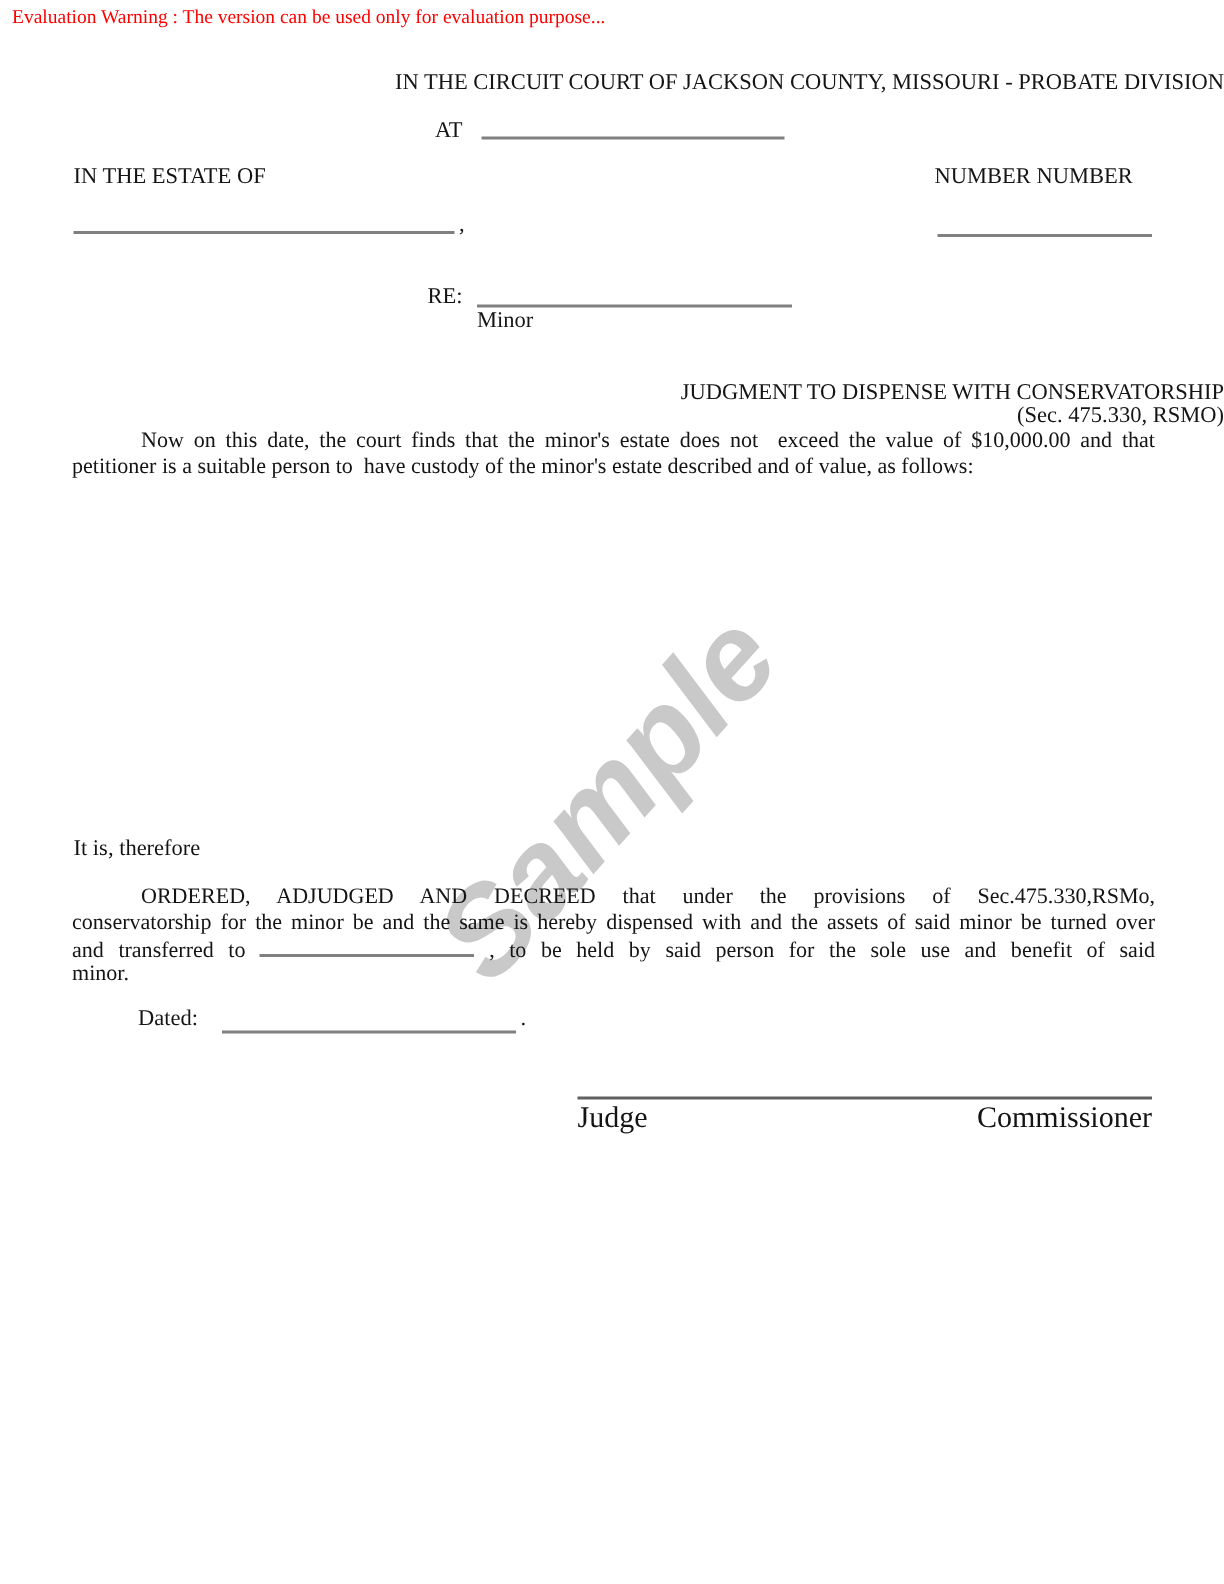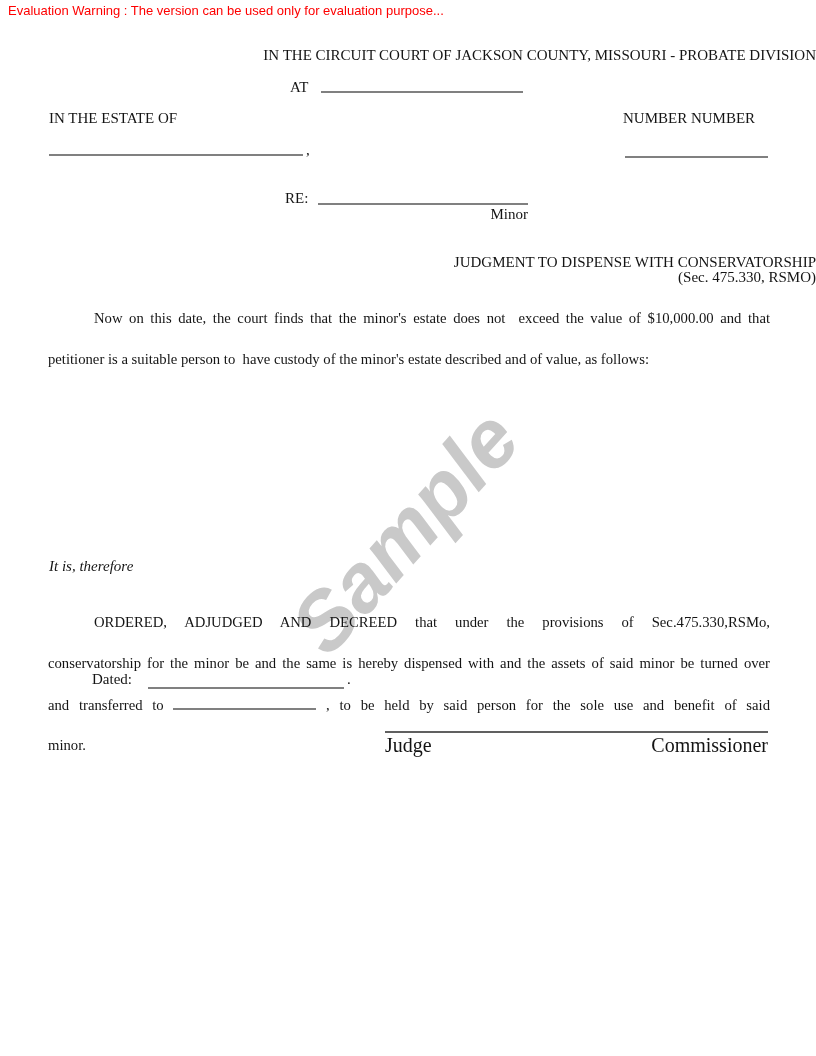--- a/index.html
+++ b/index.html
@@ -5,31 +5,31 @@
   html,body { margin:0; padding:0; background:#ffffff; }
   .page {
     position:relative; width:816px; height:1056px; background:#ffffff;
     font-family:"Liberation Serif", serif; color:#141414; overflow:hidden;
   }
   .txt { position:absolute; z-index:2; font-size:15px; line-height:16px; white-space:nowrap; }
   .center { left:0; right:0; text-align:right; white-space:normal; }
   .rule { position:absolute; height:2px; background:var(--rule-gray,#808080); z-index:2; }
   .warning {
     position:absolute; left:8px; top:3px; z-index:3;
-    font-family:Liberation Sans, sans-serif; font-size:13px;
+    font-family:Liberation Serif, serif; font-size:13px;
     color:var(--warning-red,#fe0000); white-space:nowrap;
   }
   .watermark {
     position:absolute; left:405px; top:532px; z-index:1;
     transform:translate(-50%,-50%) rotate(-48deg);
     font-family:"Liberation Sans", sans-serif; font-weight:bold; font-style:italic;
     font-size:82px; color:var(--watermark-gray,#c9c9c9); white-space:nowrap;
   }
   .para { position:absolute; left:48px; width:722px; z-index:2; font-size:14.7px; line-height:16.5px; }
-  .pline { min-height:17px;margin-top:24px; }
+  .pline { min-height:17px; }
   .jline { text-align:justify; height:17px; overflow:hidden; }
   .jline::after { content:""; display:inline-block; width:100%; height:0; }
   .indent { text-indent:46px; }
   .blank-inline {
     display:inline-block; width:143px; height:12px; vertical-align:baseline;
     border-bottom:2px solid var(--rule-gray,#808080);
   }
   .sig-row {
     position:absolute; left:385px; top:734px; width:383px; z-index:2;
     display:flex; justify-content:space-between; font-size:20px;
@@ -52,31 +52,31 @@
 
   <div class="txt" style="left:49px; top:110px;">IN THE ESTATE OF</div>
   <div class="txt" style="left:623px; top:110px;">NUMBER NUMBER</div>
 
   <div class="rule" style="left:49px; top:154px; width:254px;"></div>
   <div class="txt" style="left:306px; top:142px;">,</div>
   <div class="rule" style="left:625px; top:156px; width:143px;"></div>
 
   <div class="txt" style="left:285px; top:190px;">RE:</div>
   <div class="rule" style="left:318px; top:203px; width:210px;"></div>
-  <div class="txt" style="left:318px; top:206px; width:210px; text-align:right;">Minor</div>
+  <div class="txt" style="left:318px; top:206px; width:210px; text-align:left;">Minor</div>
 
   <div class="txt center" style="top:254px;">JUDGMENT TO DISPENSE WITH CONSERVATORSHIP</div>
   <div class="txt center" style="top:269px;">(Sec. 475.330, RSMO)</div>
 
   <div class="para" style="top:286px;">
     <div class="pline jline indent">Now on this date, the court finds that the minor's estate does not&nbsp; exceed the value of $10,000.00 and that</div>
     <div class="pline">petitioner is a suitable person to&nbsp; have custody of the minor's estate described and of value, as follows:</div>
   </div>
 
-  <div class="txt" style="left:49px; top:558px;font-style:italic;">It is, therefore</div>
+  <div class="txt" style="left:49px; top:558px;">It is, therefore</div>
 
   <div class="para" style="top:590px;">
     <div class="pline jline indent">ORDERED, ADJUDGED AND DECREED that under the provisions of Sec.475.330,RSMo,</div>
     <div class="pline jline">conservatorship for the minor be and the same is hereby dispensed with and the assets of said minor be turned over</div>
     <div class="pline jline">
       <span>and transferred to</span>
       <span class="blank-inline"></span>
       <span>, to be held by said person for the sole use and benefit of said</span>
     </div>
     <div class="pline">minor.</div>

